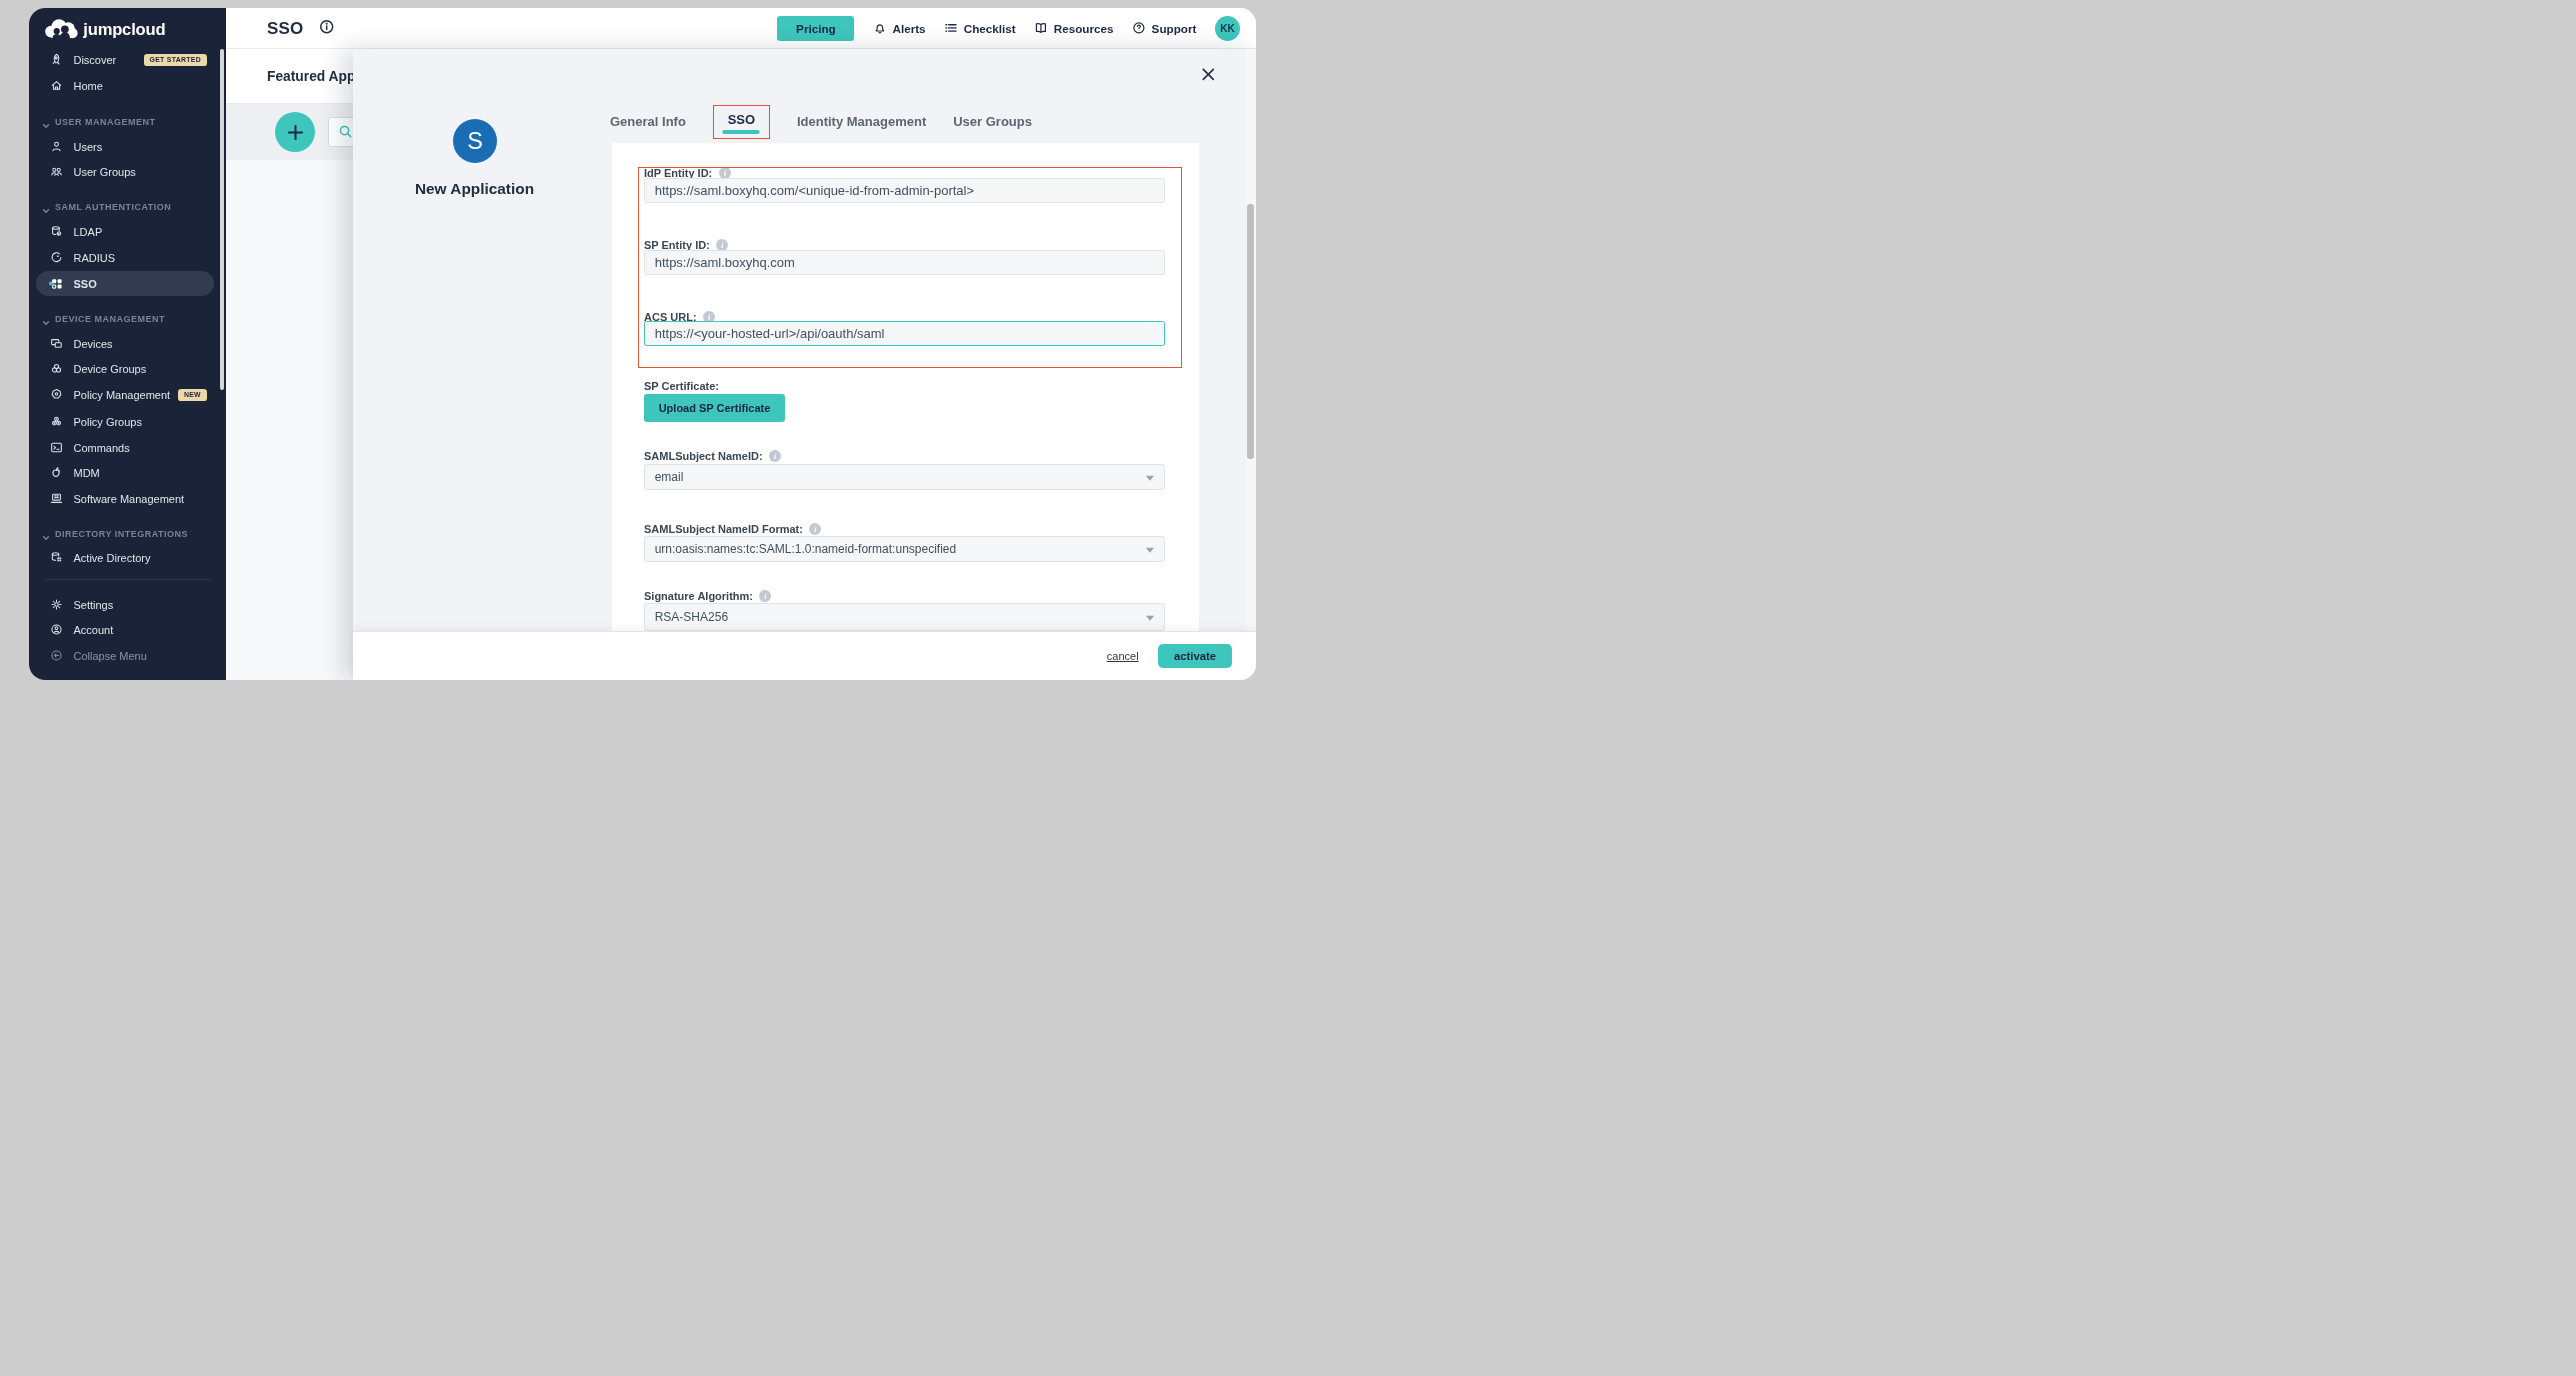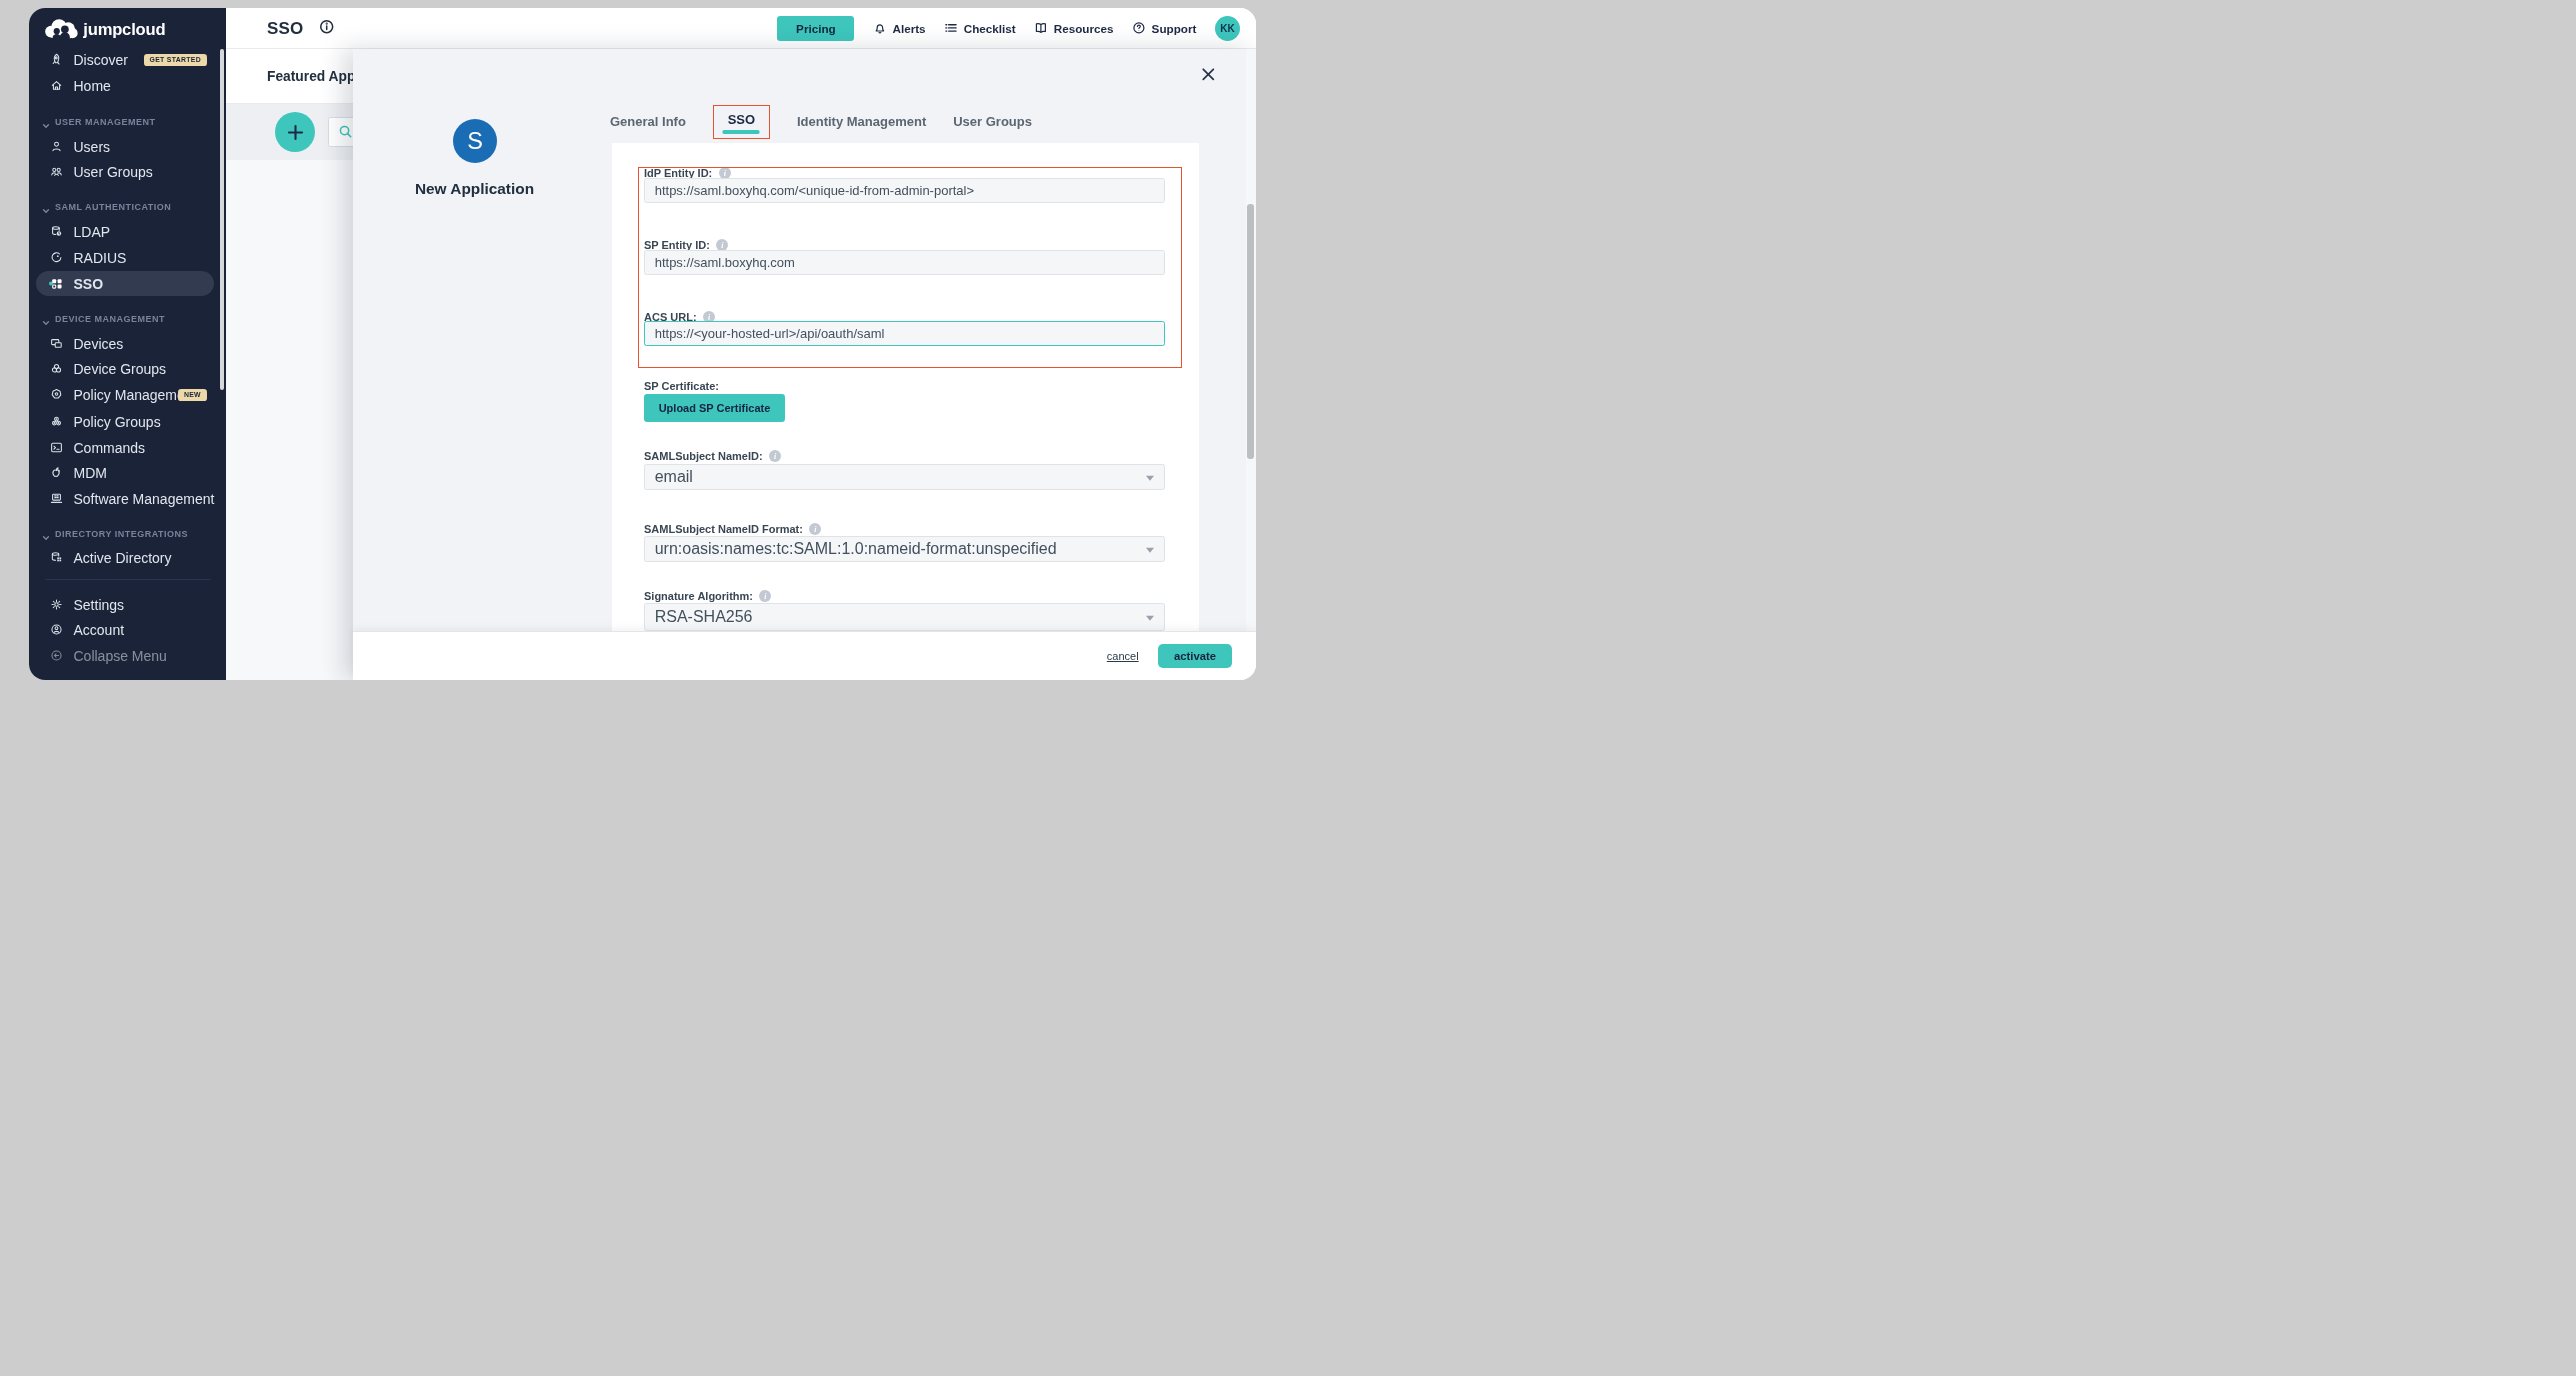--- a/index.html
+++ b/index.html
@@ -9,21 +9,21 @@
   #app { position:absolute; left:29px; top:8px; width:1227px; height:672px;
          background:#fff; border-radius:16px; overflow:hidden; }
 
   
   #sidebar { position:absolute; left:0; top:0; width:197px; height:672px; background:#1a2337; z-index:40; }
   .logo { position:absolute; left:14.6px; top:9.7px; display:flex; align-items:center; gap:5.7px; }
   .logo-text { color:#fff; font-size:16.6px; font-weight:700; letter-spacing:-0.2px; }
   .nav-row { position:absolute; left:0; width:197px; height:24px; display:flex; align-items:center; }
   .nav-ico { width:13.8px; height:13.8px; margin-left:21px; display:flex; align-items:center; justify-content:center; flex:0 0 auto; }
   .nav-ico svg { stroke:#dce1ea; fill:none; stroke-width:1.3; stroke-linecap:round; stroke-linejoin:round; }
-  .nav-label { color:#e2e6ee; font-size:14px; margin-left:9.7px; white-space:nowrap; }
+  .nav-label { color:#e2e6ee; font-size:11px; margin-left:9.7px; white-space:nowrap; }
   .sec-head { position:absolute; left:0; width:197px; height:13px; display:flex; align-items:center; }
   .sec-chev { margin-left:13px; width:8px; height:8px; }
   .sec-chev svg { stroke:#79839a; fill:none; stroke-width:1.8; stroke-linecap:round; stroke-linejoin:round; }
   .sec-title { color:#79839a; font-size:9px; font-weight:700; letter-spacing:0.5px; margin-left:4.9px; white-space:nowrap; }
   .badge { position:absolute; right:19.4px; top:50%; transform:translateY(-50%);
            background:#ecd8a8; color:#1a2337; font-size:6.9px; font-weight:700; letter-spacing:0.3px;
            padding:2.4px 5.7px; border-radius:3.2px; white-space:nowrap; }
   .active-pill { position:absolute; left:6.5px; width:178px; height:25px; top:263px;
                  background:#323b50; border-radius:13px; }
   .active-dot { position:absolute; left:13px; top:50%; transform:translateY(-50%); width:4.9px; height:4.9px;
@@ -88,21 +88,21 @@
   .info-dot { width:12px; height:12px; border-radius:50%; background:#c3c9d3; color:#fff;
               font-size:8px; font-weight:700; font-style:italic; display:flex; align-items:center; justify-content:center;
               font-family:"Liberation Serif", serif; }
   .info-dot::after { content:"i"; }
   .f-input { position:absolute; left:32px; width:521px; height:25px; background:#f5f6f8;
              border:0.8px solid #dfe3e8; border-radius:2.4px; padding:0 9.7px; font-size:13px; color:#42505e;
              font-family:"Liberation Sans",sans-serif; }
   .f-input.teal-focus { border:1.6px solid #3ec6bd; }
   .f-select { position:absolute; left:32px; width:521px; height:26px; background:#f5f6f8;
               border:0.8px solid #dfe3e8; border-radius:2.4px; display:flex; align-items:center;
-              padding:0 24px 0 9.7px; font-size:16px; color:#42505e; cursor:pointer; }
+              padding:0 24px 0 9.7px; font-size:12px; color:#42505e; cursor:pointer; }
   .caret { position:absolute; right:10.5px; top:50%; transform:translateY(-25%);
            width:0; height:0; border-left:4.4px solid transparent; border-right:4.4px solid transparent;
            border-top:5.7px solid #98a0ab; }
   .upload-btn { position:absolute; left:32px; top:251px; width:141px; height:28px; background:#3ec6bd;
                 border:none; border-radius:3.2px; color:#15253f; font-size:11px; font-weight:700; cursor:pointer; }
 
   .modal-footer { position:absolute; left:0; right:0; bottom:0; height:49px; background:#fff;
                   border-top:0.8px solid #e2e5e9; box-shadow:0 -3.2px 8px rgba(0,0,0,.05); z-index:15;
                   display:flex; align-items:center; justify-content:flex-end; gap:19.4px; padding-right:24px; }
   .cancel-link { font-size:11px; color:#2b3a49; text-decoration:underline; cursor:pointer; background:none; border:none;

